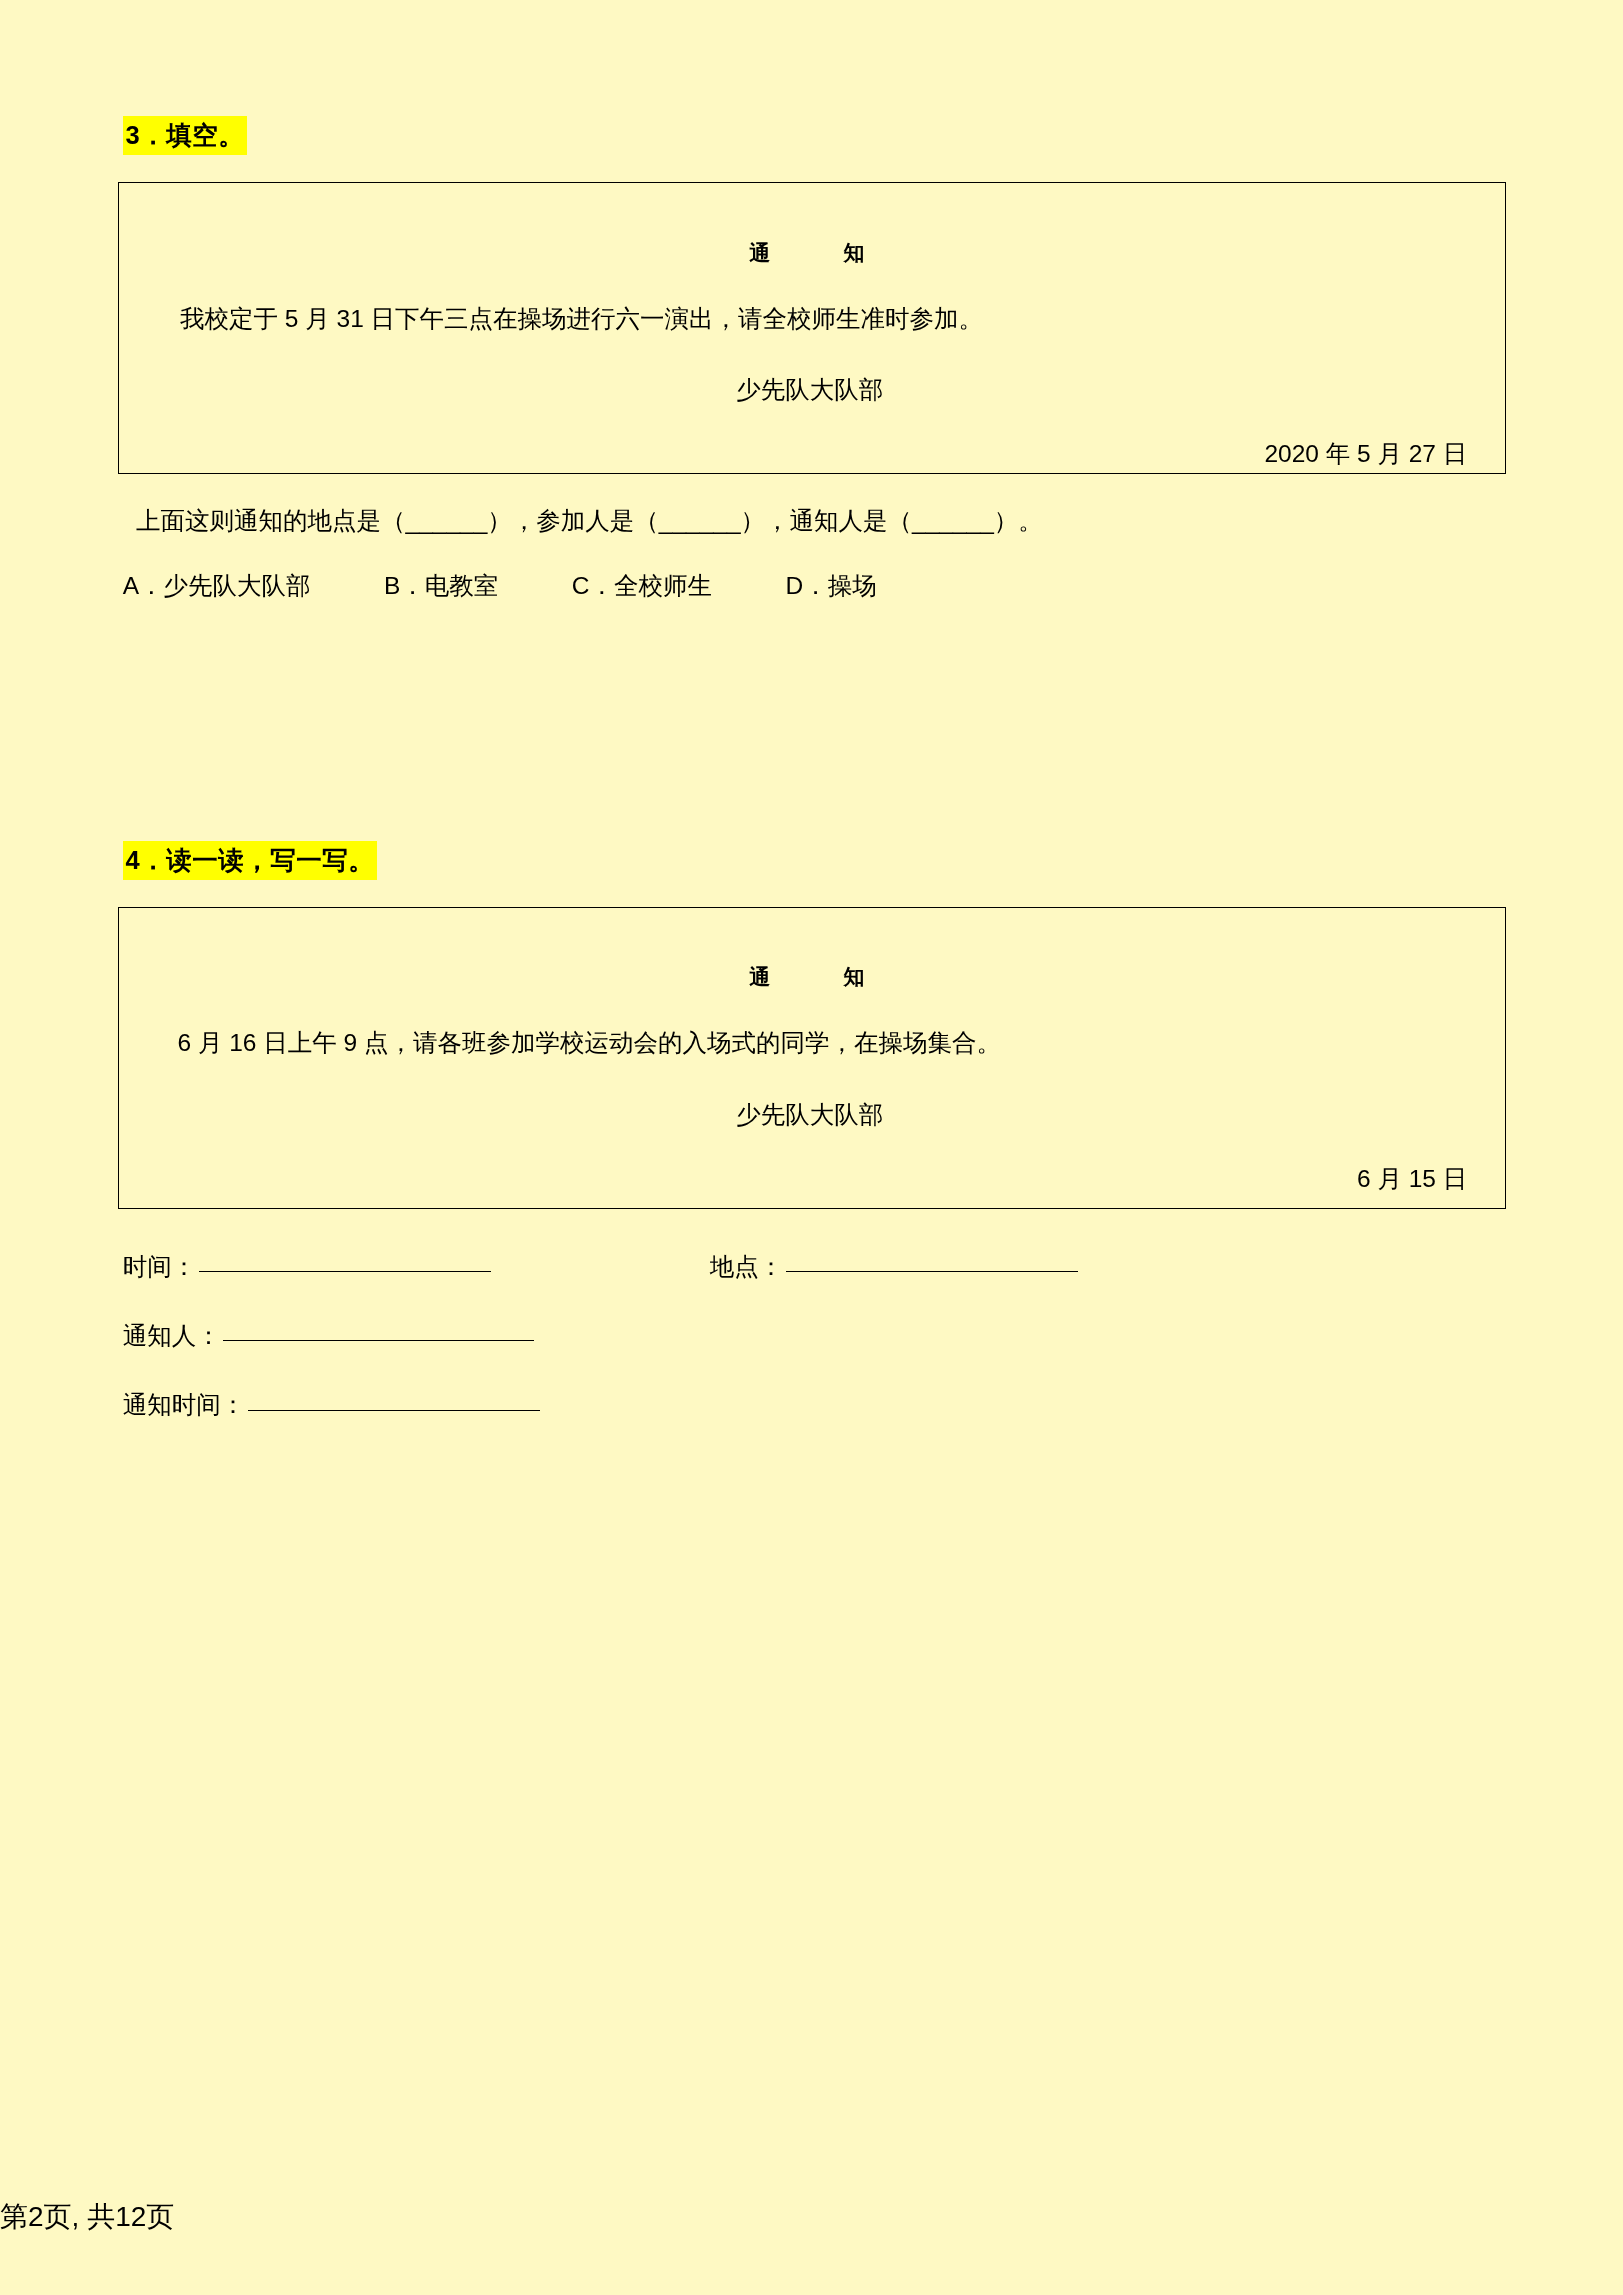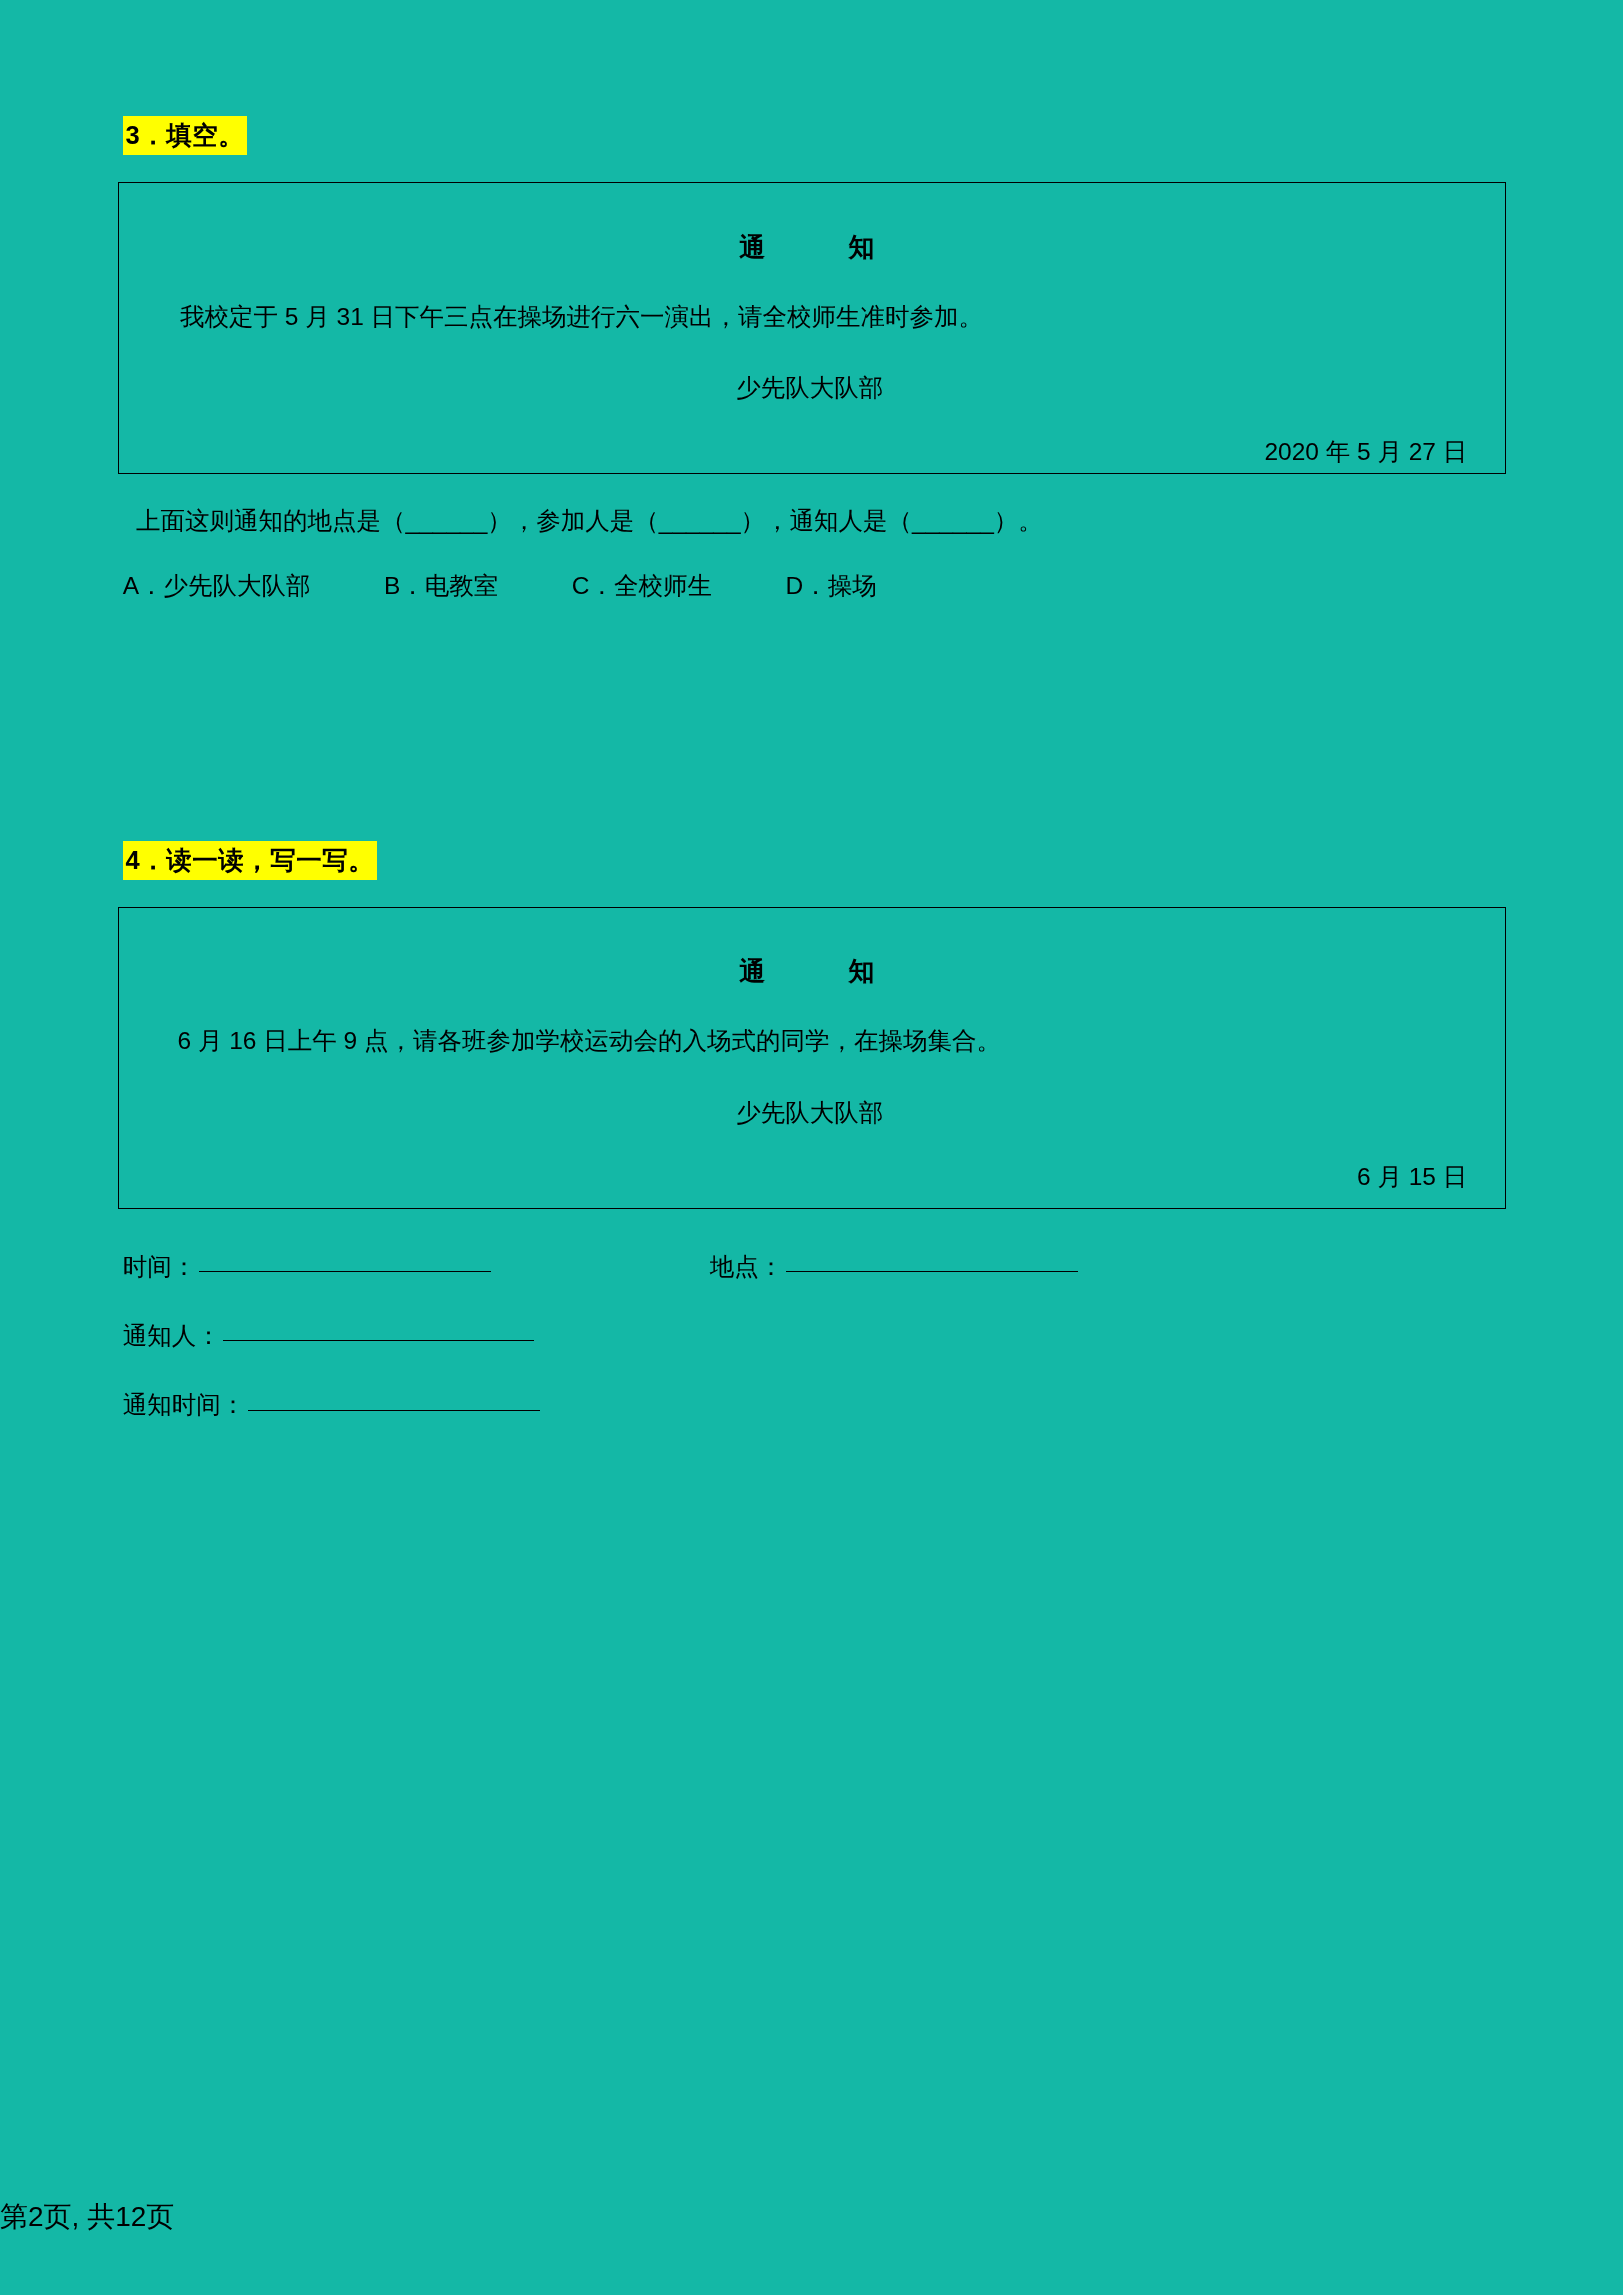--- a/index.html
+++ b/index.html
@@ -7,21 +7,21 @@
     padding: 0;
     background: #ffffff;
   }
   body {
     font-family: "Liberation Sans", sans-serif;
     color: #000000;
   }
   .page {
     width: 1624px;
     height: 2295px;
-    background: #14b8a6;
+    background: #fef9c3;
     position: relative;
     box-sizing: border-box;
     padding: 0 118px;
   }
   .spacer-top { height: 116px; }
 
   .section-heading {
     display: inline-block;
     background: #ffff00;
     font-weight: bold;
@@ -37,23 +37,23 @@
     box-sizing: border-box;
     margin-top: 27px;
     padding: 26.4px 33px 26.4px 33px;
   }
   .notice-box.first { height: 292px; }
   .notice-box.second { height: 302px; }
 
   .notice-title {
     text-align: center;
     font-weight: bold;
-    font-size: 26px;
+    font-size: 21px;
     letter-spacing: 10.4px;
-    margin-top: 20px;
+    margin-top: 29px;
   }
   .notice-body {
     font-size: 24.5px;
     line-height: 1.5;
     margin-top: 34px;
     text-indent: 28px;
   }
   .notice-body.second-body {
     text-indent: 25.5px;
   }

